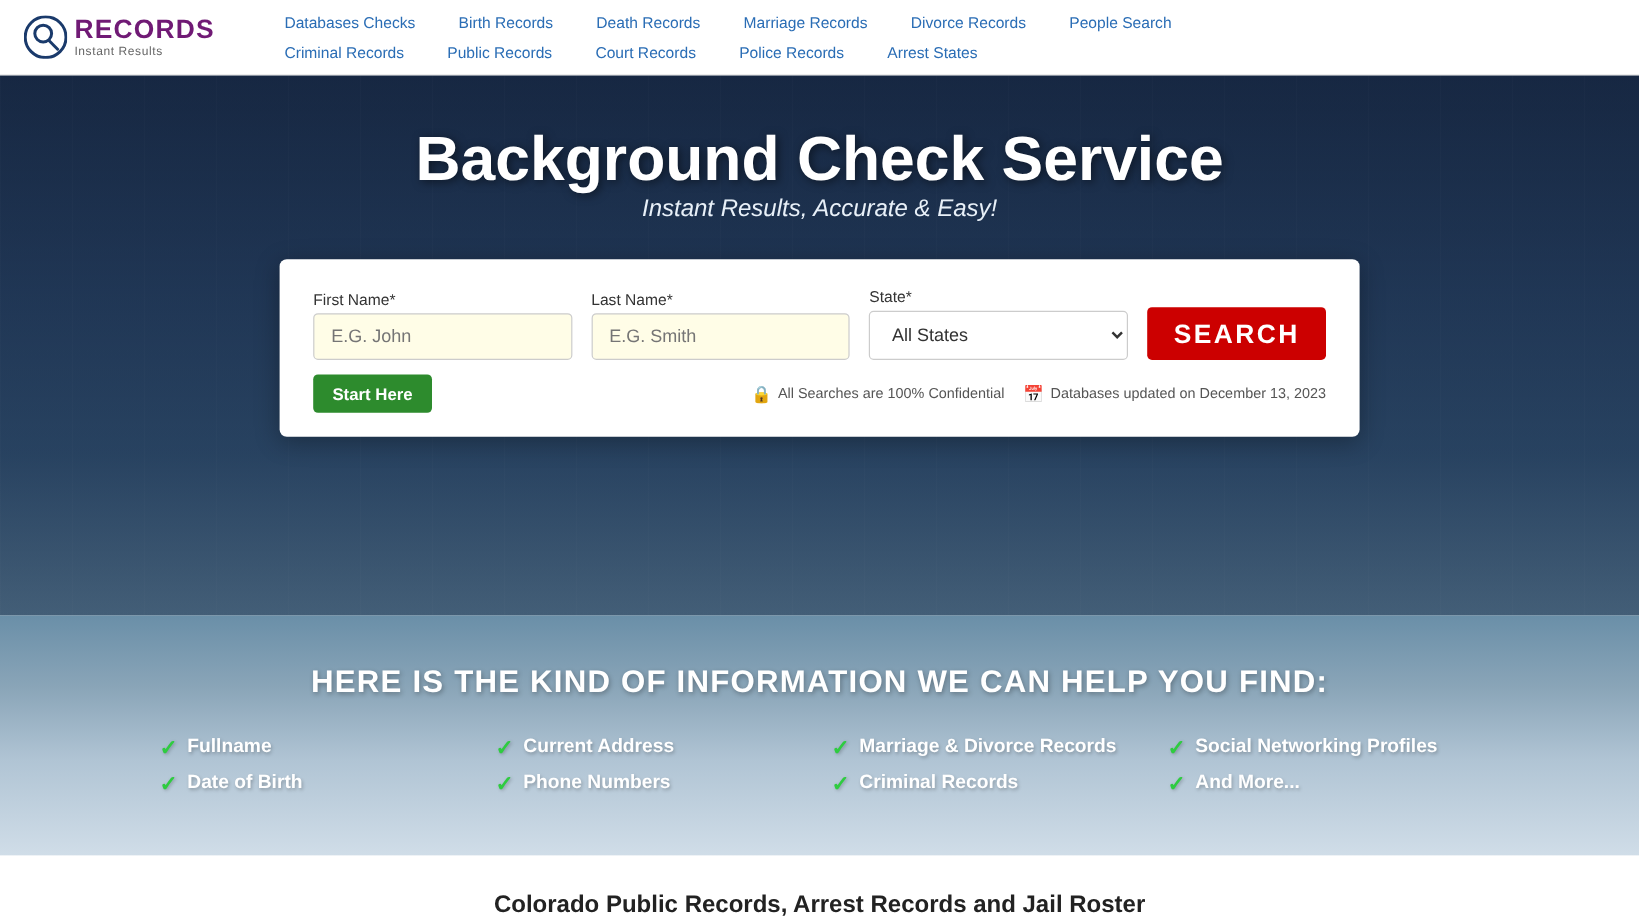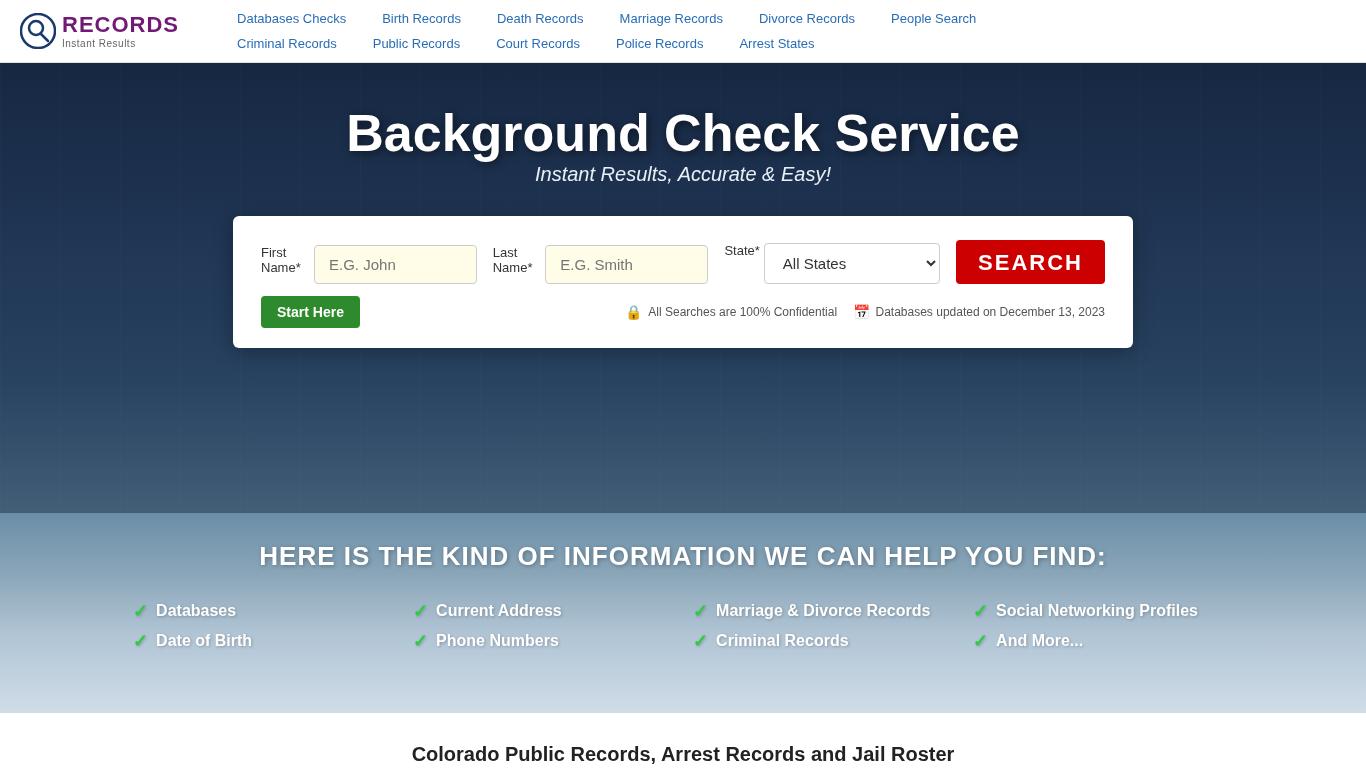--- a/index.html
+++ b/index.html
@@ -107,21 +107,21 @@
       width: 900px;
       box-shadow: 0 4px 20px rgba(0,0,0,0.3);
     }
     .search-fields {
       display: flex;
       gap: 16px;
       align-items: flex-end;
     }
     .field-group {
       display: flex;
-      flex-direction: row;
+      flex-direction: column;
       gap: 4px;
     }
     .field-group.first-name { flex: 1; }
     .field-group.last-name { flex: 1; }
     .field-group.state { flex: 1; }
     .field-label {
       font-size: 13px;
       color: #333;
       font-weight: 500;
     }
@@ -188,21 +188,21 @@
       align-items: center;
       gap: 5px;
     }
     .note-icon {
       font-size: 14px;
     }
 
     
     .info-section {
       background: linear-gradient(to bottom, #6a8fa8 0%, #8aa5b8 30%, #b0c4d4 60%, #d0dde8 100%);
-      padding: 28px 60px;
+      padding: 40px 60px;
       min-height: 200px;
     }
     .info-title {
       text-align: center;
       font-size: 26px;
       font-weight: 900;
       color: #fff;
       text-transform: uppercase;
       margin-bottom: 28px;
       letter-spacing: 1px;
@@ -316,21 +316,21 @@
     </div>
   </div>
 </section>
 
 <section class="info-section">
   <h2 class="info-title">HERE IS THE KIND OF INFORMATION WE CAN HELP YOU FIND:</h2>
   <div class="info-grid">
 
   <div class="info-item">
         <span class="check-icon">✓</span>
-        <span>Databases</span>
+        <span>Fullname</span>
       </div>
       <div class="info-item">
         <span class="check-icon">✓</span>
         <span>Current Address</span>
       </div>
       <div class="info-item">
         <span class="check-icon">✓</span>
         <span>Marriage &amp; Divorce Records</span>
       </div>
       <div class="info-item">

